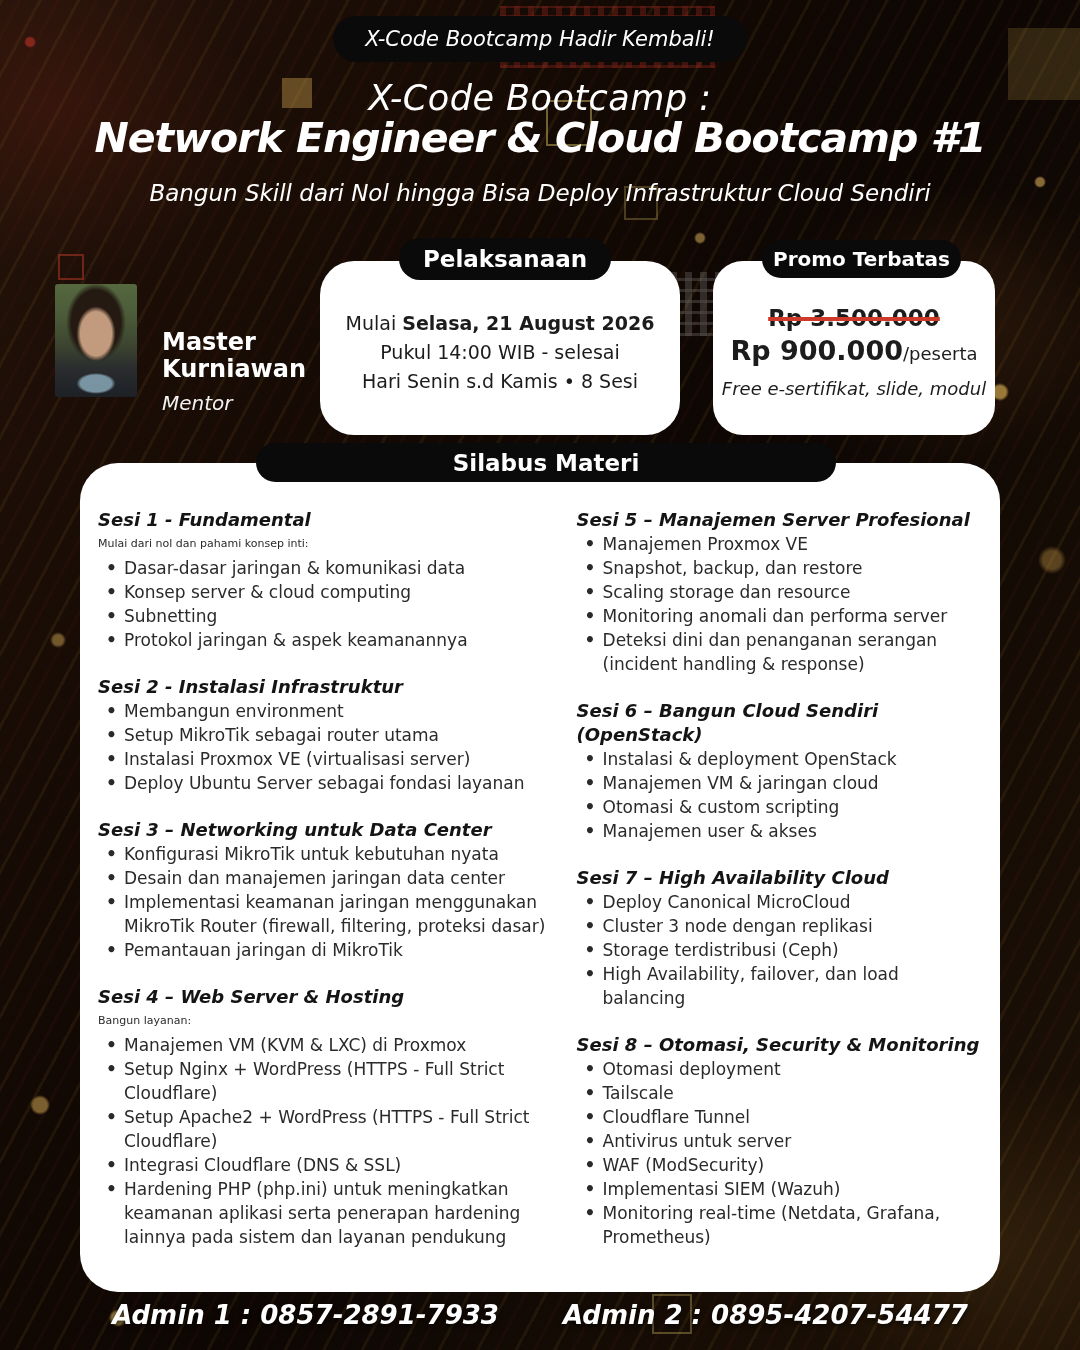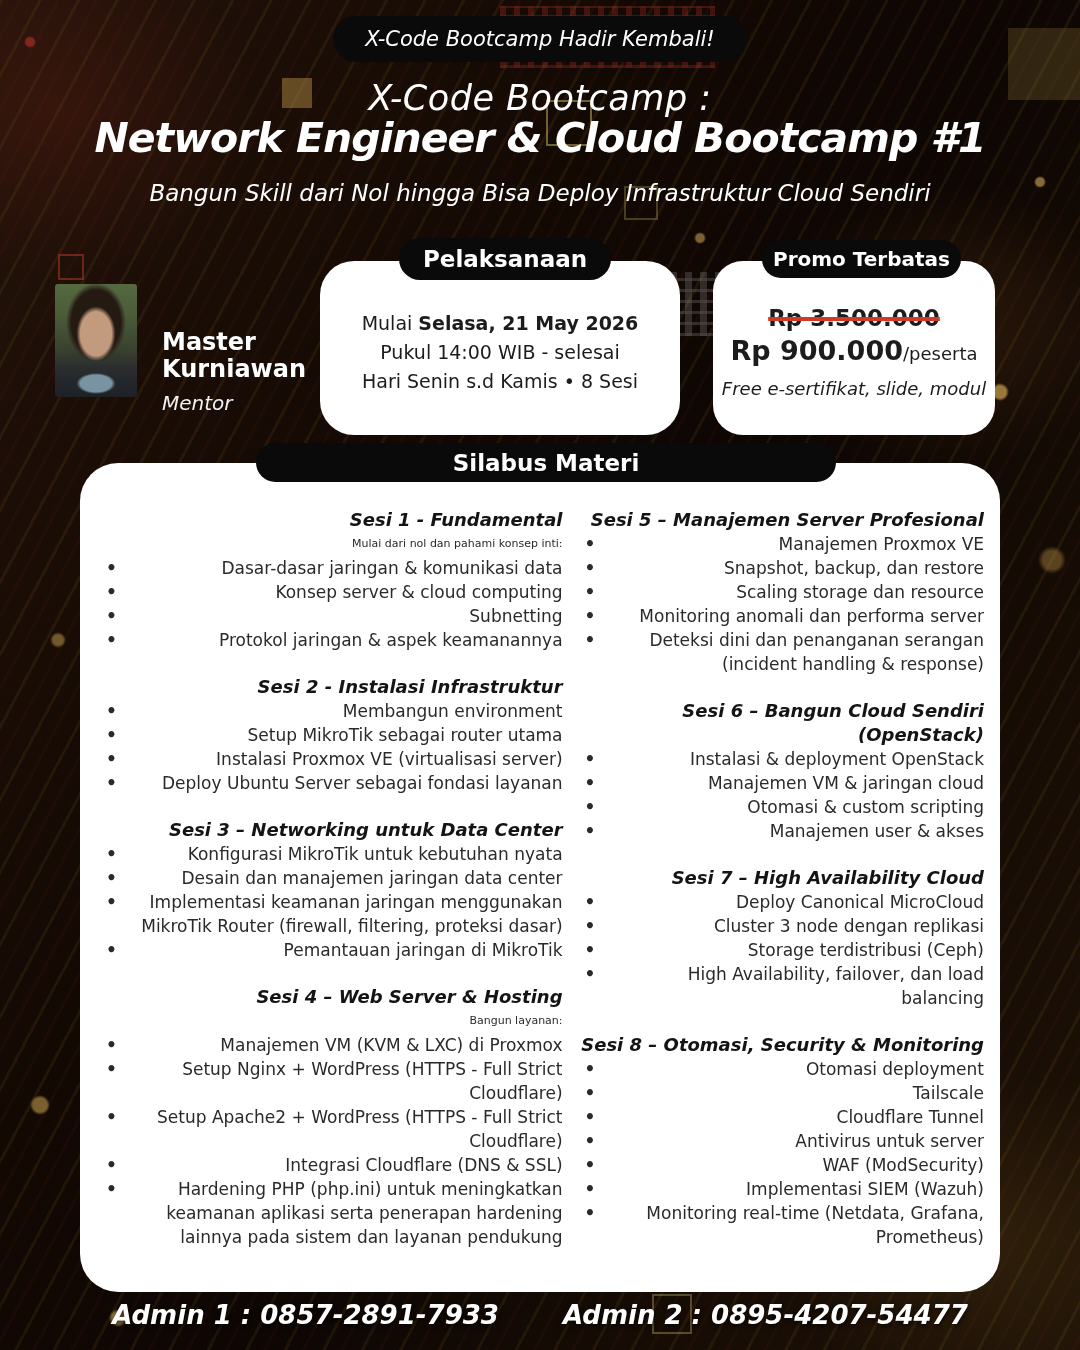--- a/index.html
+++ b/index.html
@@ -83,21 +83,21 @@
   .new-price .amount{ font-size:27px; font-weight:800; }
   .new-price .per{ font-size:18px; font-weight:400; }
   .promo-note{ margin-top:12px; font-size:18px; font-style:italic; white-space:nowrap; }
 
   
   .silabus-pill{ left:256px; top:443px; width:580px; height:39px; border-radius:20px; font-size:23px; }
   .silabus-card{ left:80px; top:463px; width:920px; height:829px; border-radius:38px; padding:45px 16px 0 18px; display:flex; gap:14px; }
   .col{ display:flex; flex-direction:column; }
   .col-left{ width:472px; }
   .col-right{ width:414px; }
-  .session{ margin-bottom:23px;text-align:right; }
+  .session{ margin-bottom:23px; }
   .session-title{ font-size:18px; font-style:italic; font-weight:800; color:#141414; line-height:24px; }
   .session-intro{ font-size:11px; color:#2a2a2a; line-height:24px; }
   .session-bullets{ list-style:none; }
   .session-bullets li{ position:relative; padding-left:26px; font-size:17px; color:#2a2a2a; line-height:24px; }
   .session-bullets li::before{ content:"•"; position:absolute; left:8px; font-weight:700; }
 
   
   .footer{ position:absolute; left:0; top:1300px; width:100%; display:flex; justify-content:center; gap:64px; z-index:4; }
   .admin{ font-size:26px; font-weight:800; font-style:italic; color:#fff; text-shadow:0 2px 5px rgba(0,0,0,.7); white-space:nowrap; }
 </style>
@@ -127,21 +127,21 @@
       <div>Master</div>
       <div>Kurniawan</div>
     </div>
     <div class="mentor-role">Mentor</div>
   </div>
 
   <div class="pill pelaksanaan-pill">
       <span>Pelaksanaan</span>
     </div>
   <div class="card pelaksanaan-card">
-    <div class="sched-line"><span>Mulai </span><b>Selasa, 21 May 2026</b></div>
+    <div class="sched-line"><span>Mulai </span><b>Selasa, 21 August 2026</b></div>
     <div class="sched-line">Pukul 14:00 WIB - selesai</div>
     <div class="sched-line">Hari Senin s.d Kamis • 8 Sesi</div>
   </div>
 
   <div class="pill promo-pill">
       <span>Promo Terbatas</span>
     </div>
   <div class="card promo-card">
     <div class="old-price">Rp 3.500.000</div>
     <div class="new-price"><span class="amount">Rp 900.000</span><span class="per">/peserta</span></div>

